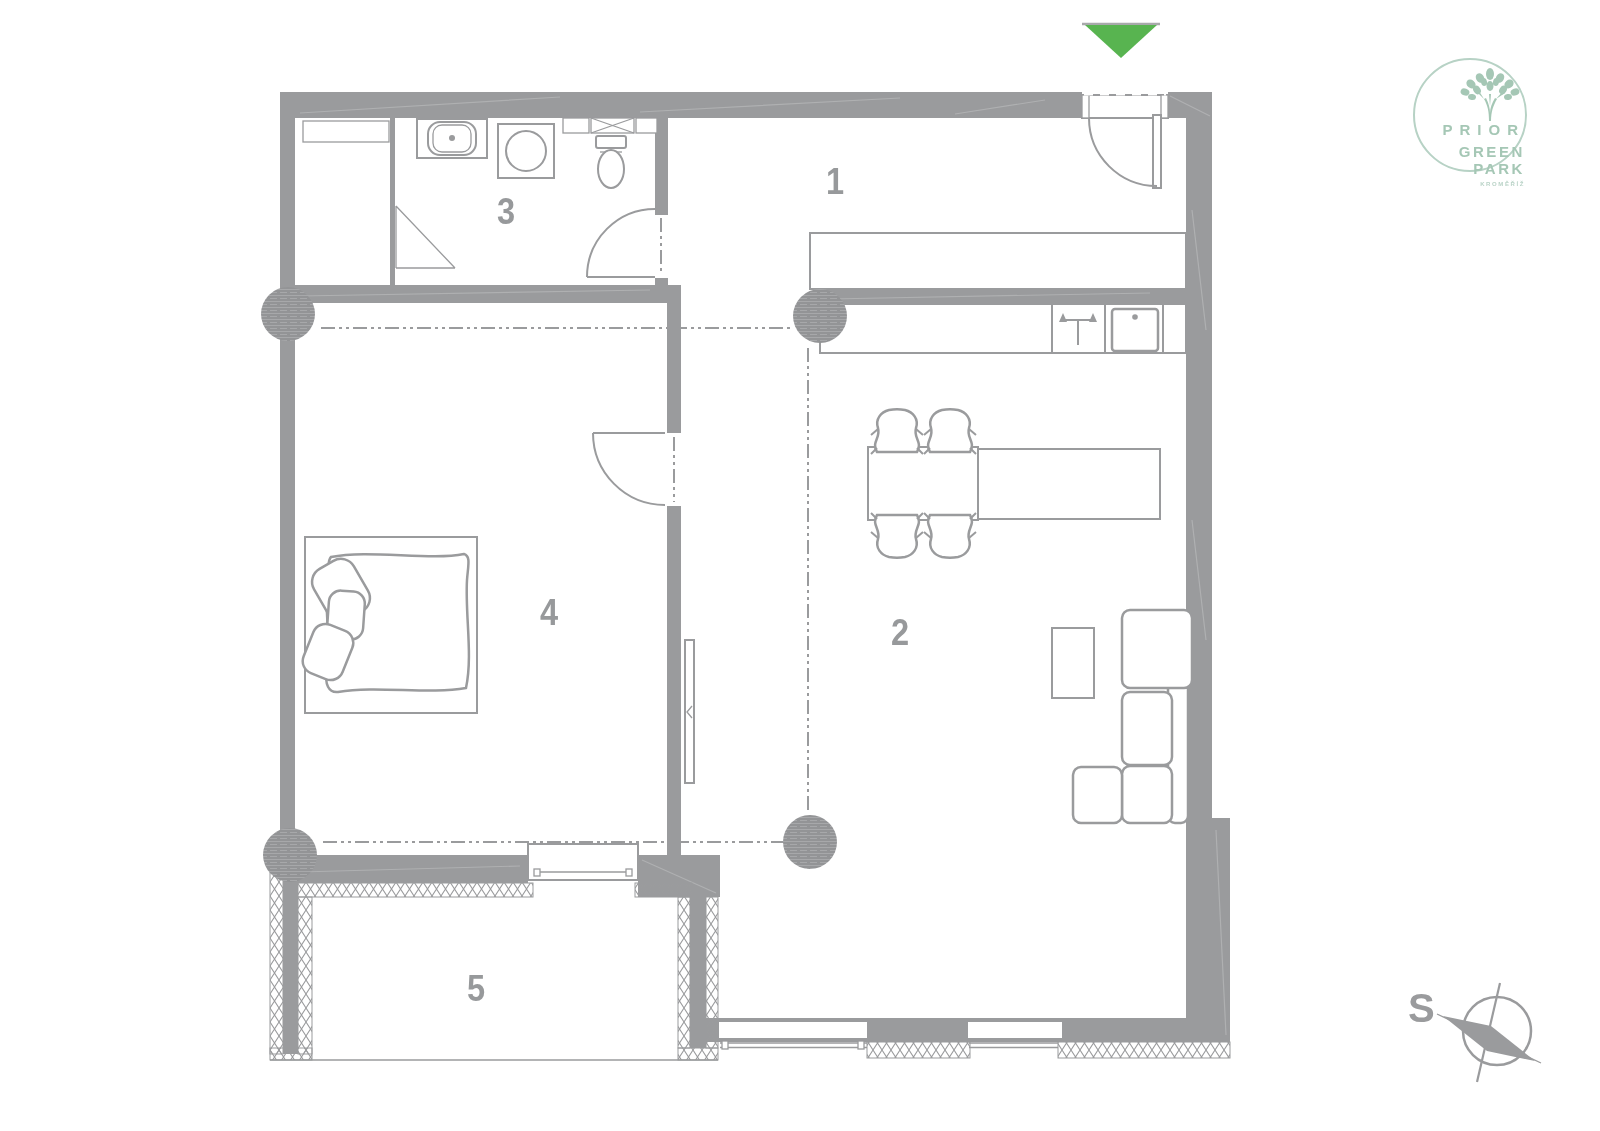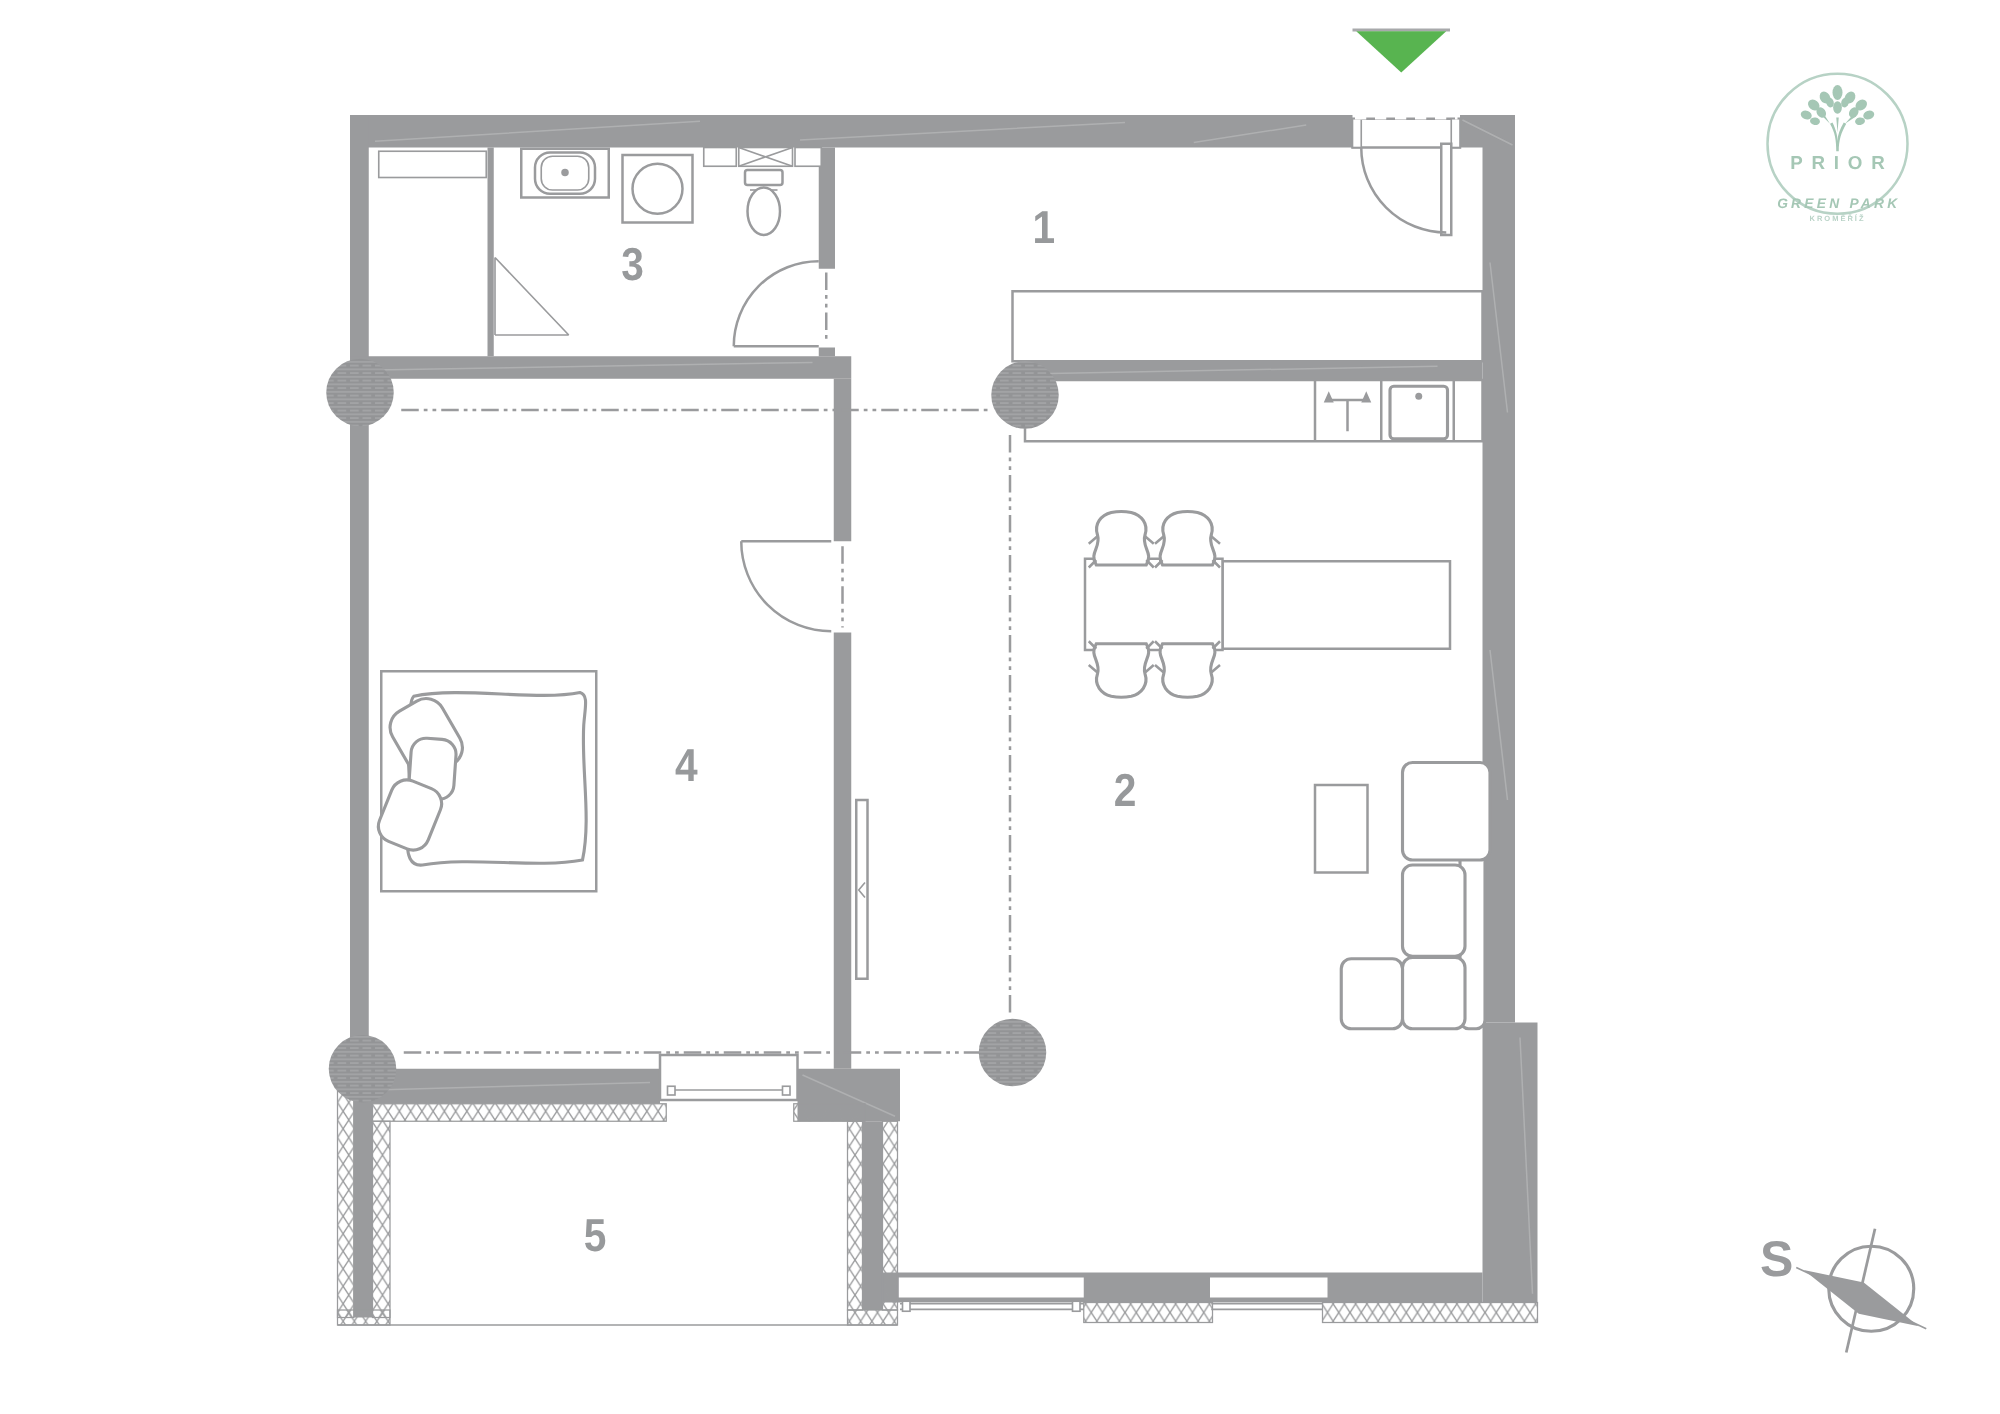--- a/index.html
+++ b/index.html
@@ -25,21 +25,21 @@
   .coltex{fill:url(#ct);}
   .streak{stroke:var(--plan-light);stroke-width:1.2;fill:none;opacity:.8;}
   .greenfill{fill:var(--arrow-green);}
   
   .room-label{position:absolute;transform:translate(-50%,-50%) scaleX(.88);
       font-size:37px;font-weight:700;color:#97999b;letter-spacing:0;}
   
   .logo{position:absolute;box-sizing:border-box;border:2px solid #b7d2c5;border-radius:50%;
         text-align:center;color:var(--logo-green);}
   .logo-title{font-size:15px;font-weight:600;letter-spacing:7px;margin-top:1px;text-indent:7px;}
-  .logo-sub{font-size:11px;font-weight:700;letter-spacing:2.6px;margin-top:18px;text-indent:2px;font-style:italic;}
+  .logo-sub{font-size:15px;font-weight:700;letter-spacing:2.6px;margin-top:5px;text-indent:2px;}
   .logo-city{font-size:6px;font-weight:700;letter-spacing:1.6px;margin-top:4px;color:#b9d3c7;}
   
   .compass-s{position:absolute;font-size:40px;font-weight:700;color:#9a9b9d;}
 </style>
 </head>
 <body>
 
 <div class="stage">
 
 <svg width="1600" height="1131" viewBox="0 0 1600 1131">
@@ -243,21 +243,21 @@
     <polygon class="solid" points="1443,1016 1491,1026 1535,1061 1487,1051"></polygon>
   </g>
 </svg>
 
 <div class="room-label" style="left:835px;top:182px;">1</div>
 <div class="room-label" style="left:900px;top:633px;">2</div>
 <div class="room-label" style="left:506px;top:212px;">3</div>
 <div class="room-label" style="left:549px;top:613px;">4</div>
 <div class="room-label" style="left:476px;top:989px;">5</div>
 
-<div class="logo" style="left:1413px;top:58px;width:114px;height:114px;">
+<div class="logo" style="left:1413px;top:58px;width:114px;height:114px;text-align:right;">
   <svg width="70" height="56" viewBox="0 0 70 56" style="position:relative;left:0;top:6px;">
     <g fill="#a5c7b5" stroke="none">
       <path d="M34,55 C34,46 33,40 29,33 L31,32 C34,38 35,43 35,47 C35,42 37,37 40,32 L42,33 C38,40 36,46 36,55 Z"></path>
       <path d="M29,33 L22,26 L24,25 Z M41,33 L48,25 L50,27 Z M35,40 L34,28 L36,28 Z"></path>
       <ellipse cx="35" cy="8" rx="4" ry="6"></ellipse>
       <ellipse cx="25" cy="12" rx="4" ry="5" transform="rotate(-30 25 12)"></ellipse>
       <ellipse cx="45" cy="12" rx="4" ry="5" transform="rotate(30 45 12)"></ellipse>
       <ellipse cx="16" cy="18" rx="4" ry="5" transform="rotate(-50 16 18)"></ellipse>
       <ellipse cx="54" cy="18" rx="4" ry="5" transform="rotate(50 54 18)"></ellipse>
       <ellipse cx="10" cy="26" rx="3.5" ry="4.5" transform="rotate(-70 10 26)"></ellipse>

